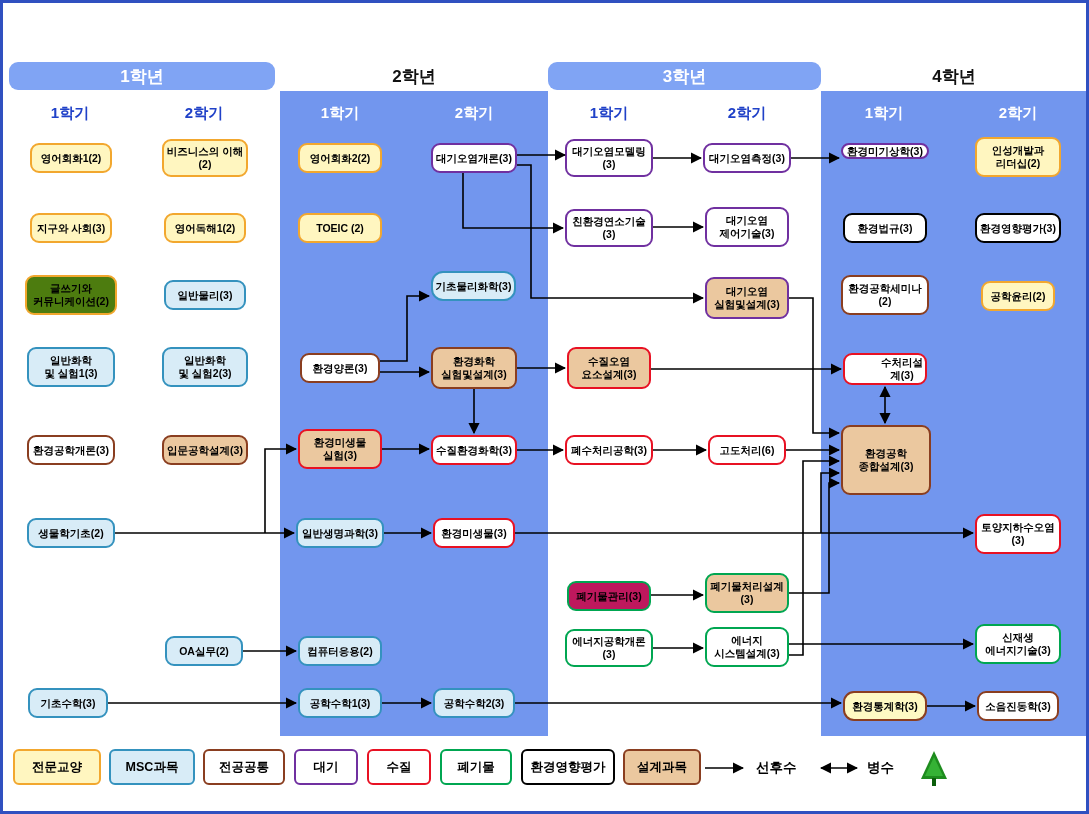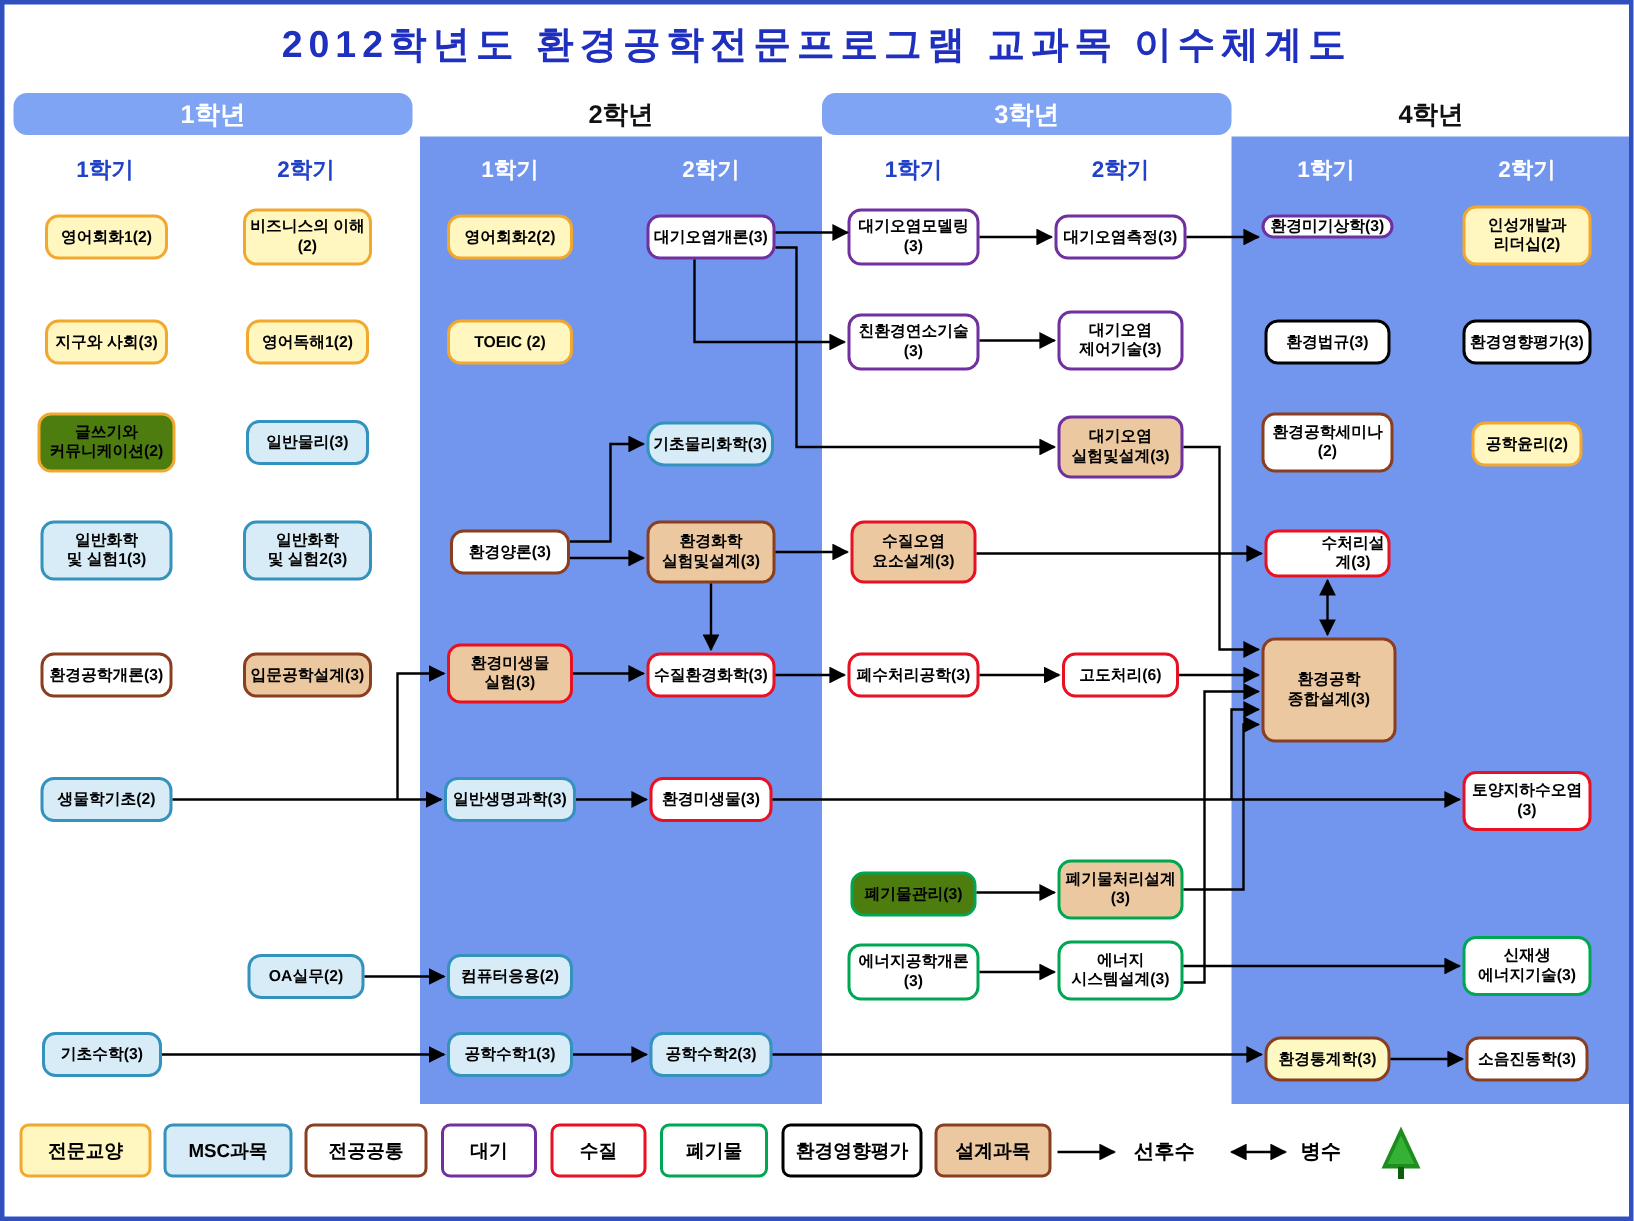--- a/index.html
+++ b/index.html
@@ -24,21 +24,20 @@
               display:flex;align-items:center;justify-content:center;font-weight:bold;font-size:12.5px;z-index:4;}
   .legend-label{position:absolute;font-weight:bold;font-size:13.5px;color:#000;z-index:4;}
   .legend-svg{position:absolute;z-index:6;}
   .logo-text{position:absolute;left:950px;top:757px;font-weight:bold;font-size:13.5px;color:#0E3E0E;z-index:4;}
   .logo-icon{position:absolute;left:916px;top:746px;z-index:4;}
 </style>
 </head>
 <body>
 
 <div class="page">
-  <div class="title">2012학년도 환경공학전문프로그램 교과목 이수체계도</div>
 
   <div class="colbg" style="left:277px;width:268px;"></div>
   <div class="colbg" style="left:818px;width:268px;"></div>
 
   <div id="header-layer">
       <div class="year-band" style="left: 6px; width: 266px;">1학년</div>
       <div class="year-text" style="left: 277px; width: 268px;">2학년</div>
       <div class="year-band" style="left: 545px; width: 273px;">3학년</div>
       <div class="year-text" style="left: 818px; width: 266px;">4학년</div>
       <div class="sem on-white" style="left: 27px;">1학기</div>
@@ -70,34 +69,34 @@
       <div class="course" style="left: 162px; top: 633px; width: 78px; height: 30px; background: rgb(216, 236, 247); border-color: rgb(52, 146, 190);">OA실무(2)</div>
       <div class="course" style="left: 295px; top: 140px; width: 84px; height: 30px; background: rgb(255, 246, 192); border-color: rgb(242, 167, 46);">영어회화2(2)</div>
       <div class="course" style="left: 295px; top: 210px; width: 84px; height: 30px; background: rgb(255, 246, 192); border-color: rgb(242, 167, 46);">TOEIC (2)</div>
       <div class="course" style="left: 297px; top: 350px; width: 80px; height: 30px; background: rgb(255, 255, 255); border-color: rgb(138, 62, 32);">환경양론(3)</div>
       <div class="course" style="left: 295px; top: 426px; width: 84px; height: 40px; background: rgb(235, 200, 159); border-color: rgb(232, 17, 35);">환경미생물
 실험(3)</div>
       <div class="course" style="left: 293px; top: 515px; width: 88px; height: 30px; background: rgb(216, 236, 247); border-color: rgb(52, 146, 190);">일반생명과학(3)</div>
       <div class="course" style="left: 295px; top: 633px; width: 84px; height: 30px; background: rgb(216, 236, 247); border-color: rgb(52, 146, 190);">컴퓨터응용(2)</div>
       <div class="course" style="left: 295px; top: 685px; width: 84px; height: 30px; background: rgb(216, 236, 247); border-color: rgb(52, 146, 190);">공학수학1(3)</div>
       <div class="course" style="left: 428px; top: 140px; width: 86px; height: 30px; background: rgb(255, 255, 255); border-color: rgb(112, 48, 160);">대기오염개론(3)</div>
-      <div class="course" style="left: 428px; top: 278px; width: 85px; height: 30px; background: rgb(216, 236, 247); border-color: rgb(52, 146, 190); border-radius: 12px;">기초물리화학(3)</div>
+      <div class="course" style="left: 428px; top: 268px; width: 85px; height: 30px; background: rgb(216, 236, 247); border-color: rgb(52, 146, 190); border-radius: 12px;">기초물리화학(3)</div>
       <div class="course" style="left: 428px; top: 344px; width: 86px; height: 42px; background: rgb(235, 200, 159); border-color: rgb(138, 62, 32);">환경화학
 실험및설계(3)</div>
       <div class="course" style="left: 428px; top: 432px; width: 86px; height: 30px; background: rgb(255, 255, 255); border-color: rgb(232, 17, 35);">수질환경화학(3)</div>
       <div class="course" style="left: 430px; top: 515px; width: 82px; height: 30px; background: rgb(255, 255, 255); border-color: rgb(232, 17, 35);">환경미생물(3)</div>
       <div class="course" style="left: 430px; top: 685px; width: 82px; height: 30px; background: rgb(216, 236, 247); border-color: rgb(52, 146, 190);">공학수학2(3)</div>
       <div class="course" style="left: 562px; top: 136px; width: 88px; height: 38px; background: rgb(255, 255, 255); border-color: rgb(112, 48, 160);">대기오염모델링
 (3)</div>
       <div class="course" style="left: 562px; top: 206px; width: 88px; height: 38px; background: rgb(255, 255, 255); border-color: rgb(112, 48, 160);">친환경연소기술
 (3)</div>
       <div class="course" style="left: 564px; top: 344px; width: 84px; height: 42px; background: rgb(235, 200, 159); border-color: rgb(232, 17, 35);">수질오염
 요소설계(3)</div>
       <div class="course" style="left: 562px; top: 432px; width: 88px; height: 30px; background: rgb(255, 255, 255); border-color: rgb(232, 17, 35);">폐수처리공학(3)</div>
-      <div class="course" style="left: 564px; top: 578px; width: 84px; height: 30px; background: #4d7c0f; border-color: rgb(0, 166, 81);">폐기물관리(3)</div>
+      <div class="course" style="left: 564px; top: 578px; width: 84px; height: 30px; background: #be185d; border-color: rgb(0, 166, 81);">폐기물관리(3)</div>
       <div class="course" style="left: 562px; top: 626px; width: 88px; height: 38px; background: rgb(255, 255, 255); border-color: rgb(0, 166, 81);">에너지공학개론
 (3)</div>
       <div class="course" style="left: 700px; top: 140px; width: 88px; height: 30px; background: rgb(255, 255, 255); border-color: rgb(112, 48, 160);">대기오염측정(3)</div>
       <div class="course" style="left: 702px; top: 204px; width: 84px; height: 40px; background: rgb(255, 255, 255); border-color: rgb(112, 48, 160);">대기오염
 제어기술(3)</div>
       <div class="course" style="left: 702px; top: 274px; width: 84px; height: 42px; background: rgb(235, 200, 159); border-color: rgb(112, 48, 160);">대기오염
 실험및설계(3)</div>
       <div class="course" style="left: 705px; top: 432px; width: 78px; height: 30px; background: rgb(255, 255, 255); border-color: rgb(232, 17, 35);">고도처리(6)</div>
       <div class="course" style="left: 702px; top: 570px; width: 84px; height: 40px; background: rgb(235, 200, 159); border-color: rgb(0, 166, 81);">폐기물처리설계
 (3)</div>

